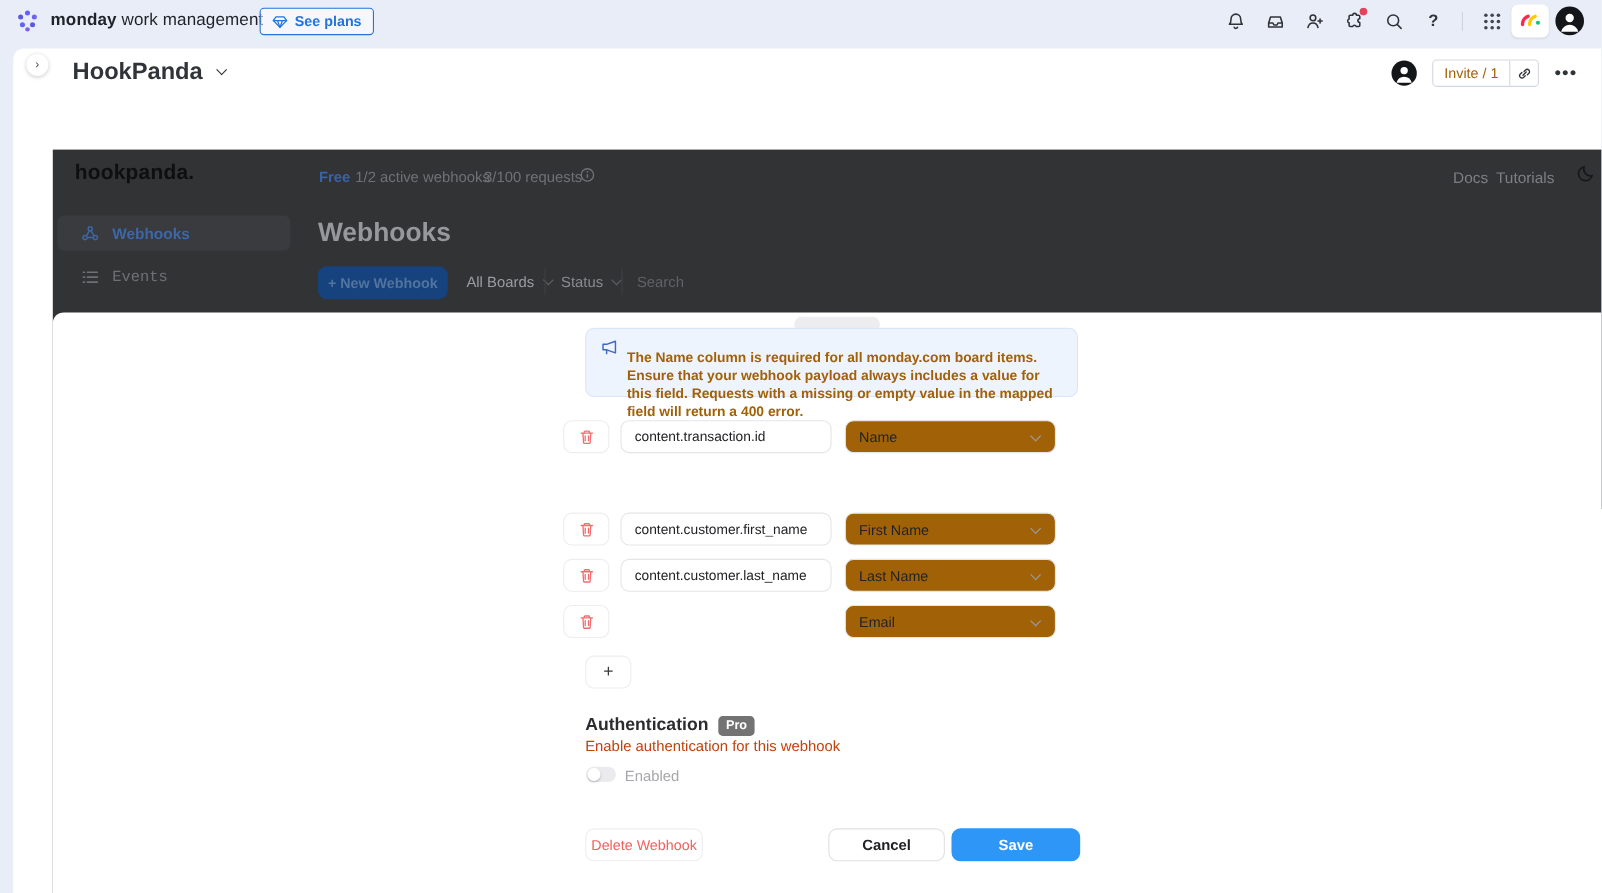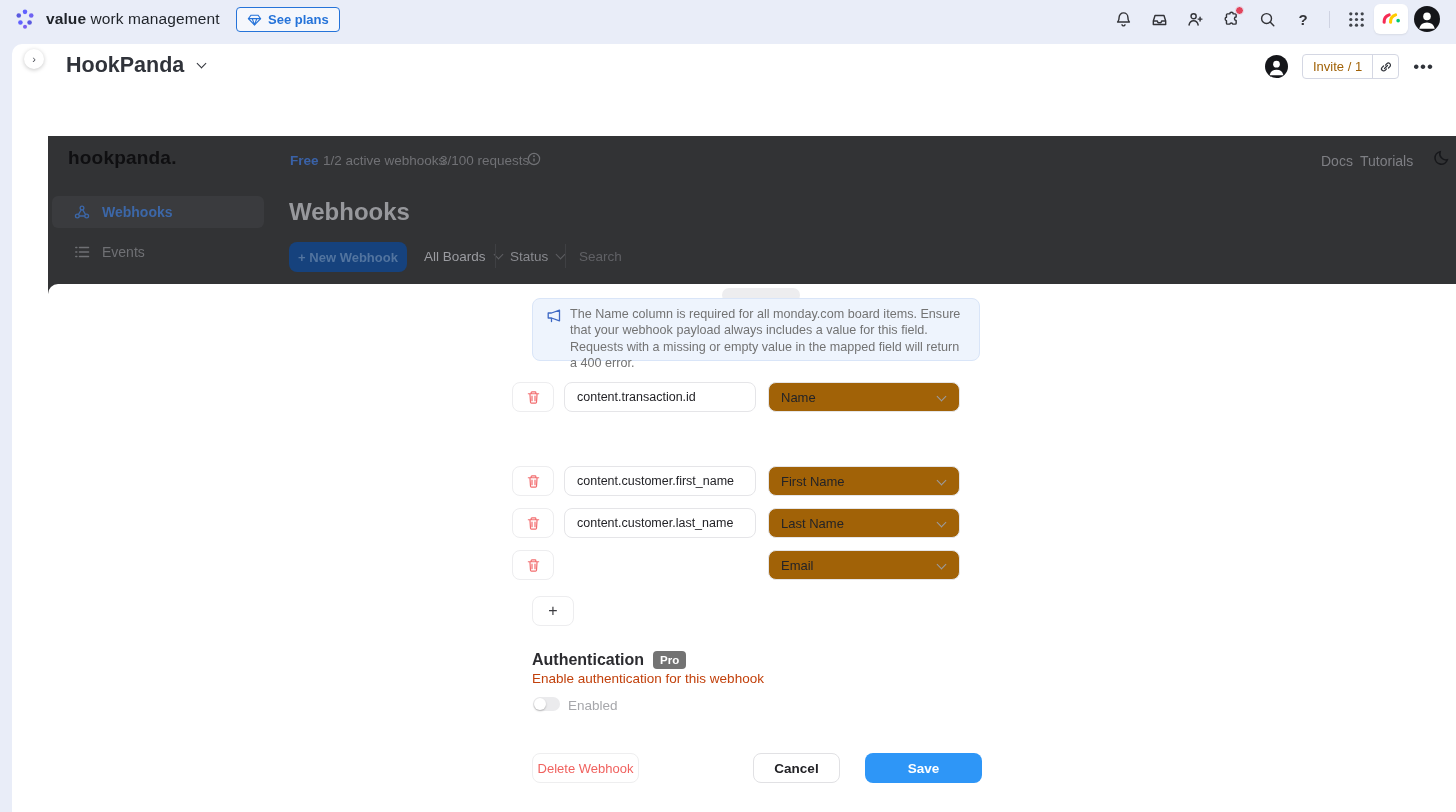--- a/index.html
+++ b/index.html
@@ -55,21 +55,21 @@
   .new-webhook { position:absolute; left:241px; top:106px; width:118px; height:30px; background:#16427d; border-radius:8px;
     display:flex; align-items:center; justify-content:center; font-size:13px; font-weight:600; color:#52749f; cursor:pointer; }
   .filter-label { position:absolute; top:113px; font-size:13.5px; display:flex; align-items:center; gap:9px; cursor:pointer; }
   .filter-sep { position:absolute; top:108px; width:1px; height:24px; background:#3f4043; }
   .search-ph { position:absolute; left:531px; top:113px; font-size:13.5px; color:#606165; }
 
   
   .modal { position:absolute; left:36px; top:240px; width:1417px; height:572px; background:#ffffff; border-radius:10px 10px 0 0; }
   .peek-tab { position:absolute; left:674px; top:4px; width:78px; height:14px; background:#ededef; border-radius:7px; }
   .banner { position:absolute; left:484px; top:14px; width:448px; height:63px; background:#eef4fd; border:1px solid #d9e5f8; border-radius:8px;
-    color:#737373; font-size:12.6px; line-height:16.4px; font-weight:400; padding:7px 12px 7px 37px; }
+    color:#a16207; font-size:12.6px; line-height:16.4px; font-weight:700; padding:18px 12px 7px 37px; }
   .banner-icon { position:absolute; left:13px; top:9px; width:16px; height:16px; color:#3d68c4; }
 
   .mrow { position:absolute; left:464px; width:448px; height:24px; }
   .icon-btn { position:absolute; left:0; top:0; width:42px; height:30px; border:1px solid #ededef; border-radius:8px; background:#fff;
     display:flex; align-items:center; justify-content:center; cursor:pointer; }
   .icon-btn svg { width:15px; height:15px; color:#f26d6f; }
   .map-input { position:absolute; left:52px; top:0; width:192px; height:30px; border:1px solid #e5e5e8; border-radius:8px;
     font-family:"Liberation Sans", sans-serif; font-size:12.5px; color:#232327; padding:0 10px 0 12px; outline:none; background:#fff; }
   .map-select { position:absolute; left:256px; top:0; width:192px; height:30px; border:1px solid #e5e5e8; border-radius:8px; background:#a16207;
     display:flex; align-items:center; font-size:13px; font-weight:500; color:#232327; padding-left:12px; cursor:pointer; }
@@ -80,39 +80,39 @@
   .auth-title { position:absolute; left:484px; top:367px; font-size:16px; font-weight:600; color:#2c2c30; display:flex; gap:9px; }
   .pro-badge { background:#737373; color:#fff; font-size:11.5px; font-weight:700; border-radius:4px; padding:2.5px 7px; }
   .auth-sub { position:absolute; left:484px; top:387px; font-size:13.5px; color:#c2410c; }
   .toggle { position:absolute; left:485px; top:413px; width:27px; height:14px; border-radius:7px; background:#ebebed; cursor:pointer; }
   .knob { position:absolute; left:1px; top:1px; width:12px; height:12px; border-radius:50%; background:#fff; box-shadow:0 1px 2px rgba(0,0,0,.25); }
   .toggle-label { position:absolute; left:520px; top:414px; font-size:13.5px; color:#a6a7ab; }
 
   .btn { position:absolute; top:469px; height:30px; border-radius:8px; display:flex; align-items:center; justify-content:center;
     font-size:13.5px; cursor:pointer; background:#fff; font-family:"Liberation Sans", sans-serif; }
   .btn-delete { left:484px; width:107px; border:1px solid #eeeeef; color:#f0625f; font-size:13px; }
-  .btn-cancel { left:705px; width:87px; border:1px solid #e1e1e4; color:#222226; font-weight:600; }
+  .btn-cancel { left:705px; width:106px; border:1px solid #e1e1e4; color:#222226; font-weight:600; }
   .btn-save { left:817px; width:117px; border:none; background:#2e96f7; color:#ffffff; font-weight:600; }
 </style>
 </head>
 <body>
 
 <div class="stage">
 
   <div class="topbar">
     <div class="brand">
       <svg width="22" height="22" viewBox="0 0 24 24">
         <circle cx="12" cy="4.2" r="2.5" fill="#6161ff"></circle>
           <circle cx="5.2" cy="8.2" r="2.5" fill="#5a5ae0"></circle>
         <circle cx="18.8" cy="8.2" r="2.5" fill="#6f63f2"></circle>
           <circle cx="7" cy="15.8" r="2.5" fill="#6161ff"></circle>
         <circle cx="17" cy="15.8" r="2.5" fill="#5a5ae0"></circle>
           <circle cx="12" cy="20.4" r="2.2" fill="#7a5ff0"></circle>
       </svg>
-      <span class="brand-text"><b>value</b> <span>work management</span></span>
+      <span class="brand-text"><b>monday</b> <span>work management</span></span>
     </div>
     <div class="see-plans">
       <svg width="15" height="15" viewBox="0 0 16 16" fill="none" stroke="#2573d9" stroke-width="1.2">
         <path d="M4.2 3.5h7.6l2.7 3.6L8 13.8 1.5 7.1l2.7-3.6z"></path>
           <path d="M1.5 7.1h13M8 13.8L5.6 7.1M8 13.8l2.4-6.7"></path>
       </svg>
       <span>See plans</span>
     </div>
     <div class="top-icons">
       <div class="tico">
@@ -223,21 +223,21 @@
 
       <div class="side-item side-active" style="top:60px;">
         <svg viewBox="0 0 24 24" fill="none" stroke="currentColor" stroke-width="2">
           <circle cx="5" cy="18" r="2.8"></circle>
             <circle cx="19" cy="18" r="2.8"></circle>
             <circle cx="12" cy="6" r="2.8"></circle>
           <path d="M11 8.6L7 15.3M13 8.6l4 6.7M7.8 18h8.4"></path>
         </svg>
         <span>Webhooks</span>
       </div>
-      <div class="side-item side-idle" style="top:100px;">
+      <div class="side-item side-idle" style="top:100px;font-family:Liberation Mono, monospace;">
         <svg viewBox="0 0 16 16" fill="none" stroke="currentColor" stroke-width="1.5" stroke-linecap="round">
           <path d="M5.5 3.5h9M5.5 8h9M5.5 12.5h9"></path>
             <path d="M1.8 3.5h1M1.8 8h1M1.8 12.5h1"></path>
         </svg>
         <span>Events</span>
       </div>
 
       <div class="main-title">Webhooks</div>
       <div class="new-webhook">+ New Webhook</div>
       <div class="filter-label" style="left:376px;color:#9b9ca1;">

